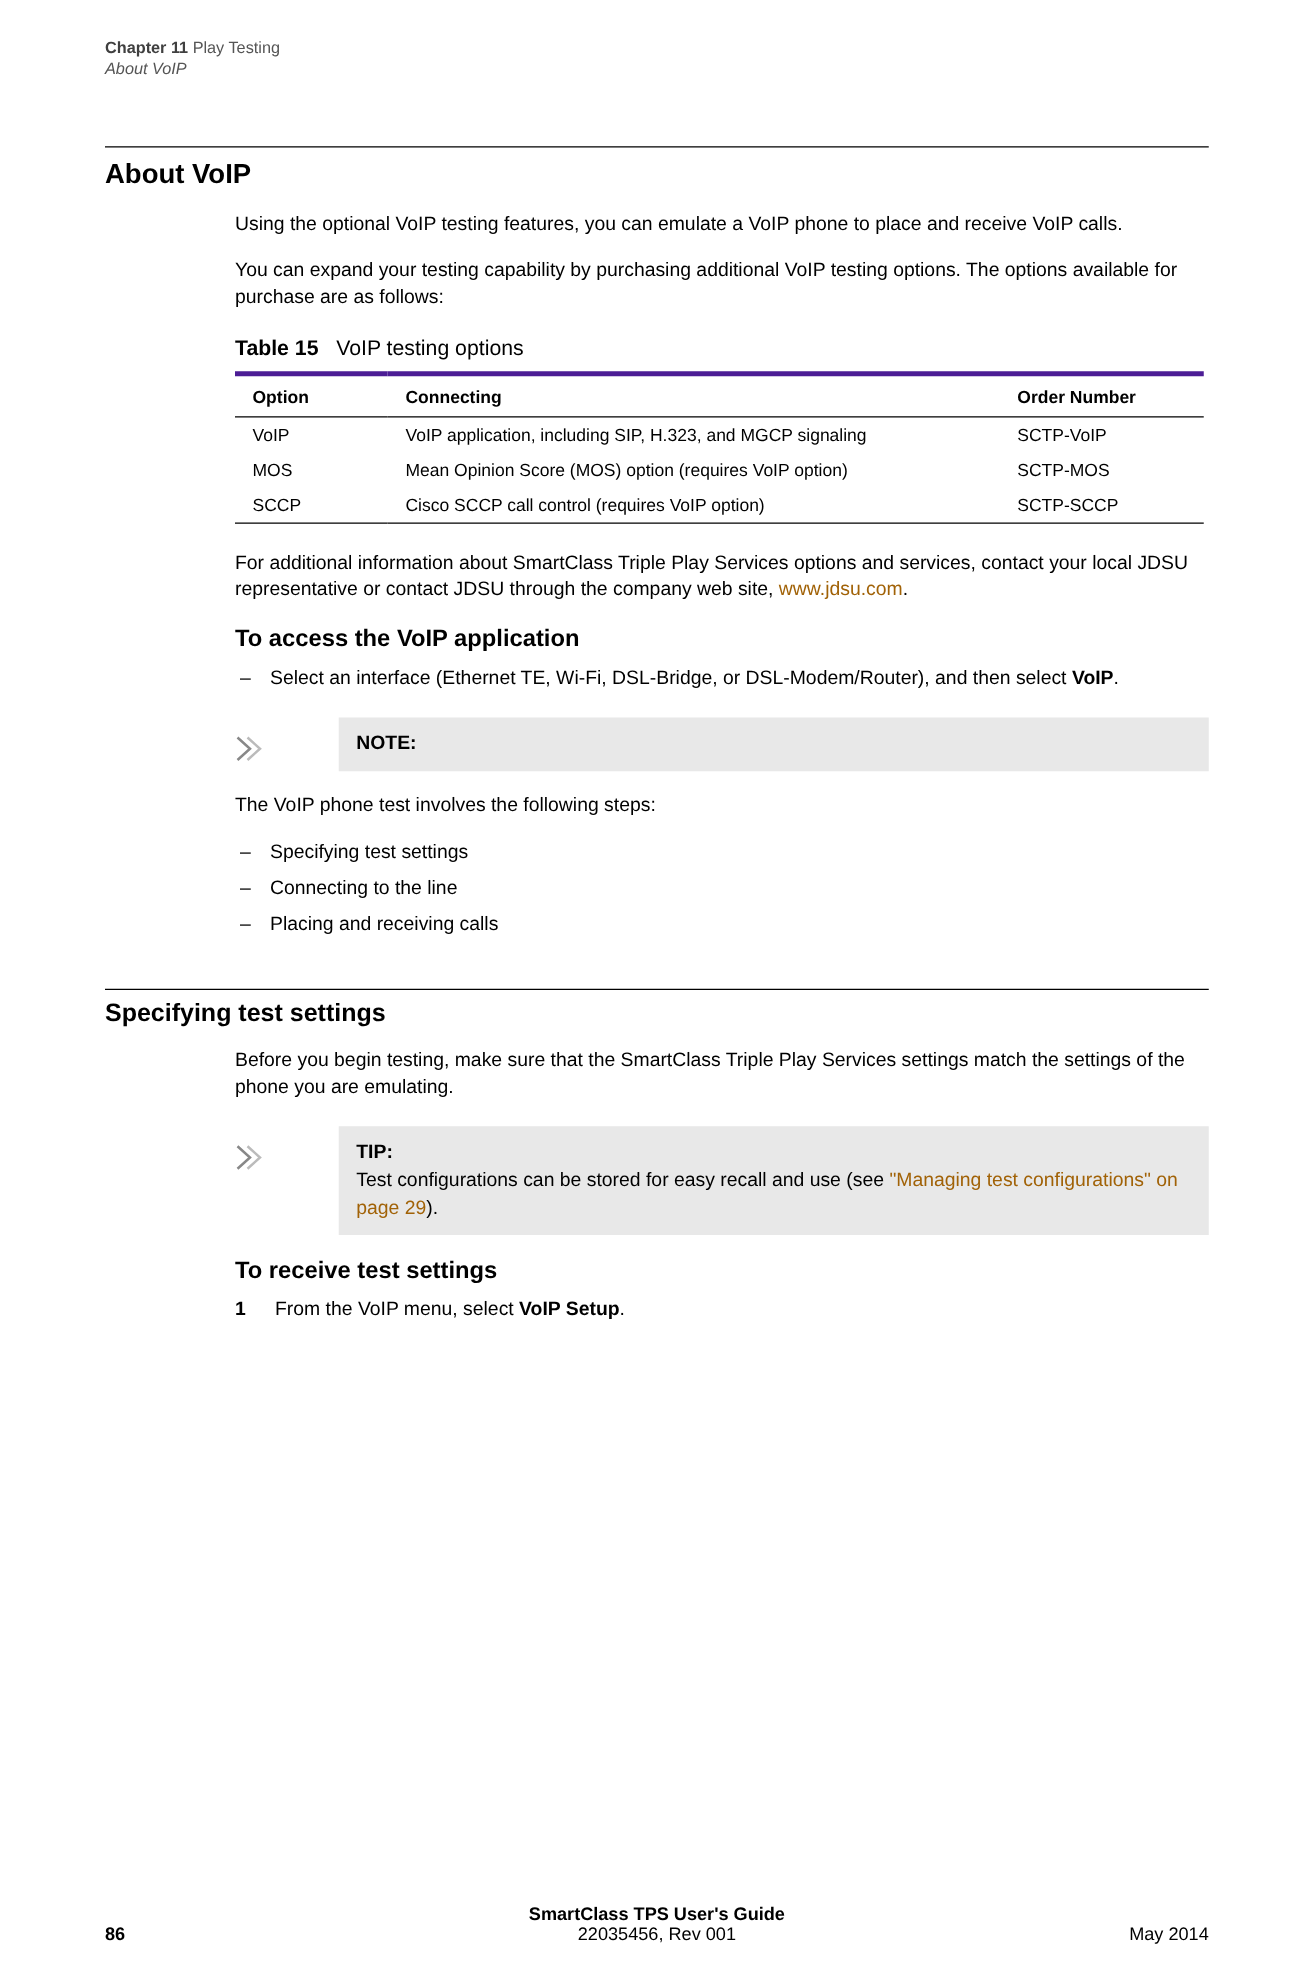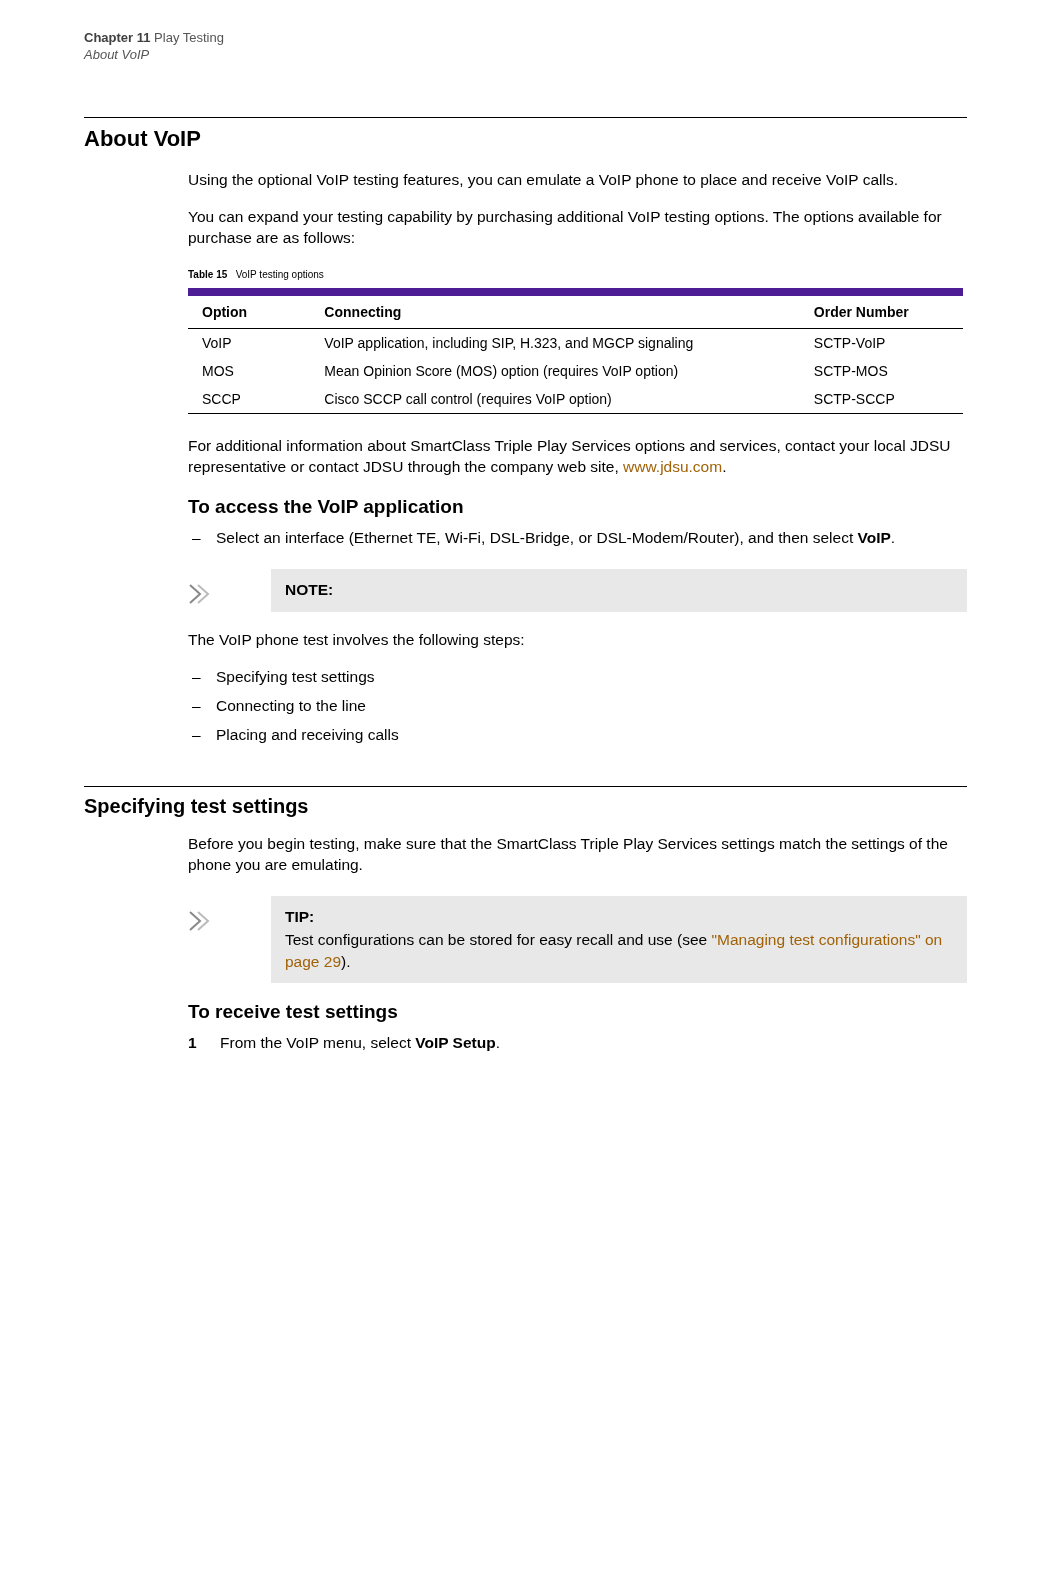--- a/index.html
+++ b/index.html
@@ -50,39 +50,39 @@
       margin-bottom: 18px;
     }
     .body-text {
       margin-left: 104px;
       font-size: 15.5px;
       line-height: 1.35;
       margin-bottom: 16px;
     }
     .table-caption {
       margin-left: 104px;
-      font-size: 10px;
+      font-size: 17px;
       margin-bottom: 8px;
       margin-top: 20px;
     }
     .table-caption .tbold {
       font-weight: bold;
     }
     table {
       margin-left: 104px;
       border-collapse: collapse;
       width: 775px;
       font-size: 14px;
       margin-bottom: 22px;
     }
     th {
       text-align: left;
       font-weight: bold;
       padding: 8px 14px;
-      border-top: 8px solid #4c1d95;
+      border-top: 4px solid #4c1d95;
       border-bottom: 1.5px solid #000;
     }
     td {
       padding: 6px 14px;
     }
     tr.last-row td {
       border-bottom: 1.5px solid #000;
     }
     .col-opt { width: 120px; }
     .col-desc { width: 480px; }
@@ -291,13 +291,19 @@
 
   <p class="subhead">To receive test settings</p>
 
   <div class="list-item">
     <div class="num">1</div>
     <div class="content">
       <span>From the VoIP menu, select </span><span class="bold">VoIP Setup</span><span>.</span>
     </div>
   </div>
 
+  <div class="footer">
+    <div class="title">SmartClass TPS User's Guide</div>
+    <div>22035456, Rev 001</div>
+    <div class="page-num">86</div>
+    <div class="date">May 2014</div>
+  </div>
 </div>
 
 </body></html>

